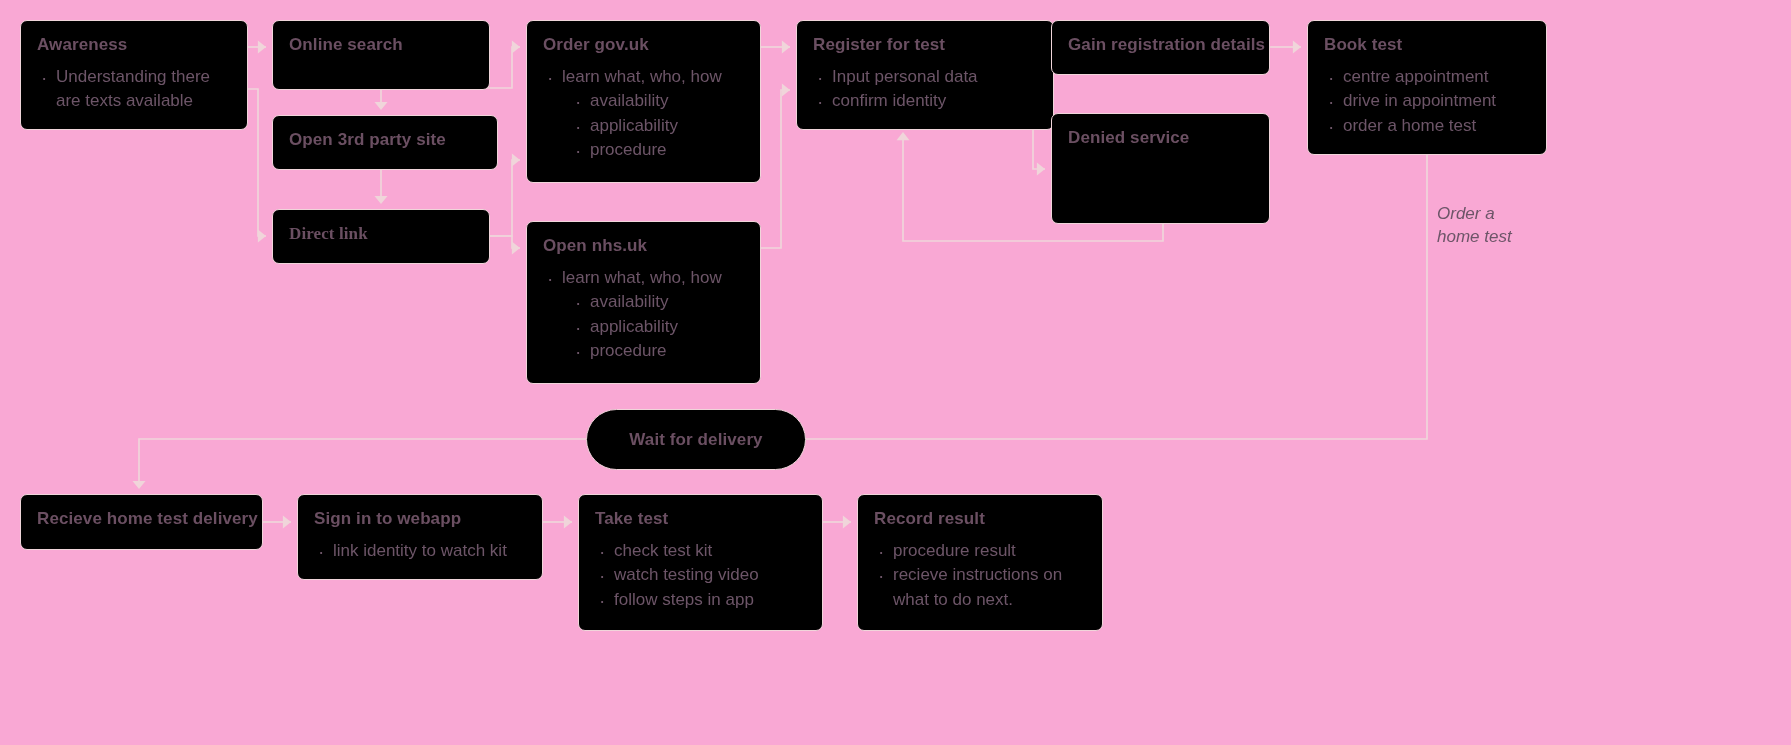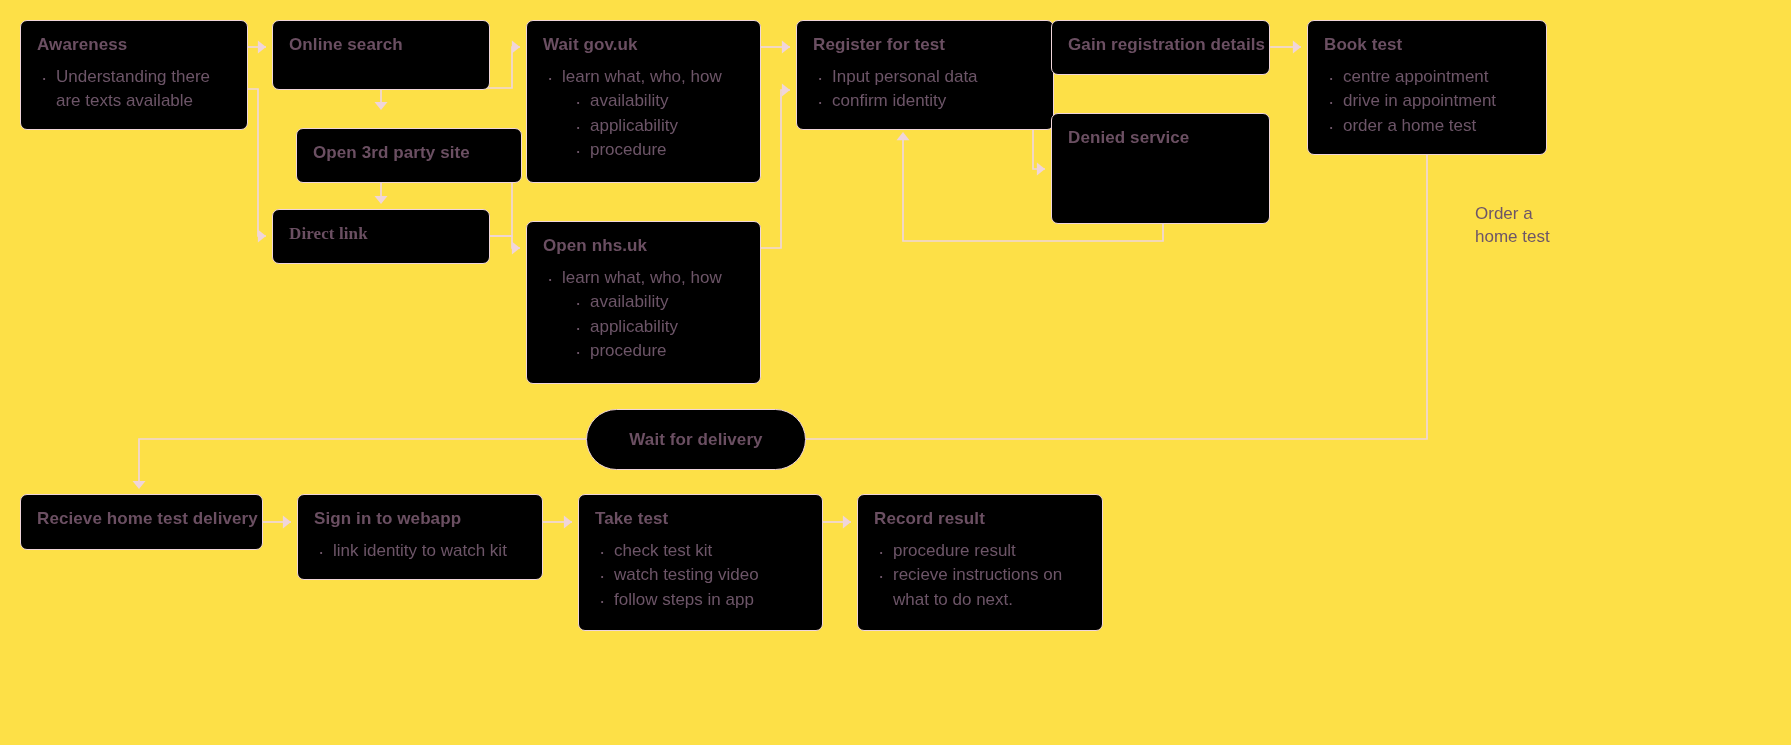--- a/index.html
+++ b/index.html
@@ -11,21 +11,21 @@
   body {
     font-family: "Liberation Sans", sans-serif;
     width: 1791px;
     height: 745px;
     overflow: hidden;
   }
   #diagram-root {
     position: relative;
     width: 1791px;
     height: 745px;
-    background: #fde047;
+    background: #f9a8d4;
   }
   svg.connector-layer {
     position: absolute;
     top: 0;
     left: 0;
     width: 1791px;
     height: 745px;
     pointer-events: none;
   }
   .node {
@@ -145,33 +145,33 @@
             <div class="bullet-item">Understanding there
 are texts available</div>
           </div>
         </div>
       </div>
       <div class="node" style="left: 272px; top: 20px; width: 218px; height: 70px;">
         <div style="padding: 14px 16px 0px;">
           <div class="node-title">Online search</div>
         </div>
       </div>
-      <div class="node" style="left: 272px; top: 128px; width: 226px; height: 55px; margin-left: 24px;">
+      <div class="node" style="left: 272px; top: 115px; width: 226px; height: 55px;">
         <div style="padding: 14px 16px 0px;">
           <div class="node-title">Open 3rd party site</div>
         </div>
       </div>
       <div class="node" style="left: 272px; top: 209px; width: 218px; height: 55px;">
         <div style="padding: 14px 16px 0px; font-family: Liberation Serif, serif;">
           <div class="node-title">Direct link</div>
         </div>
       </div>
       <div class="node" style="left: 526px; top: 20px; width: 235px; height: 163px;">
         <div style="padding: 14px 16px 0px;">
-          <div class="node-title">Wait gov.uk</div>
+          <div class="node-title">Order gov.uk</div>
           <div class="node-body" style="margin-top: 10px;">
             <div class="bullet-item">learn what, who, how</div>
             <div class="bullet-item indent">availability</div>
             <div class="bullet-item indent">applicability</div>
             <div class="bullet-item indent">procedure</div>
           </div>
         </div>
       </div>
       <div class="node" style="left: 526px; top: 221px; width: 235px; height: 163px;">
         <div style="padding: 14px 16px 0px;">
@@ -244,16 +244,16 @@
           <div class="node-title">Record result</div>
           <div class="node-body" style="margin-top: 10px;">
             <div class="bullet-item">procedure result</div>
             <div class="bullet-item">recieve instructions on
 what to do next.</div>
           </div>
         </div>
       </div>
     </div>
   <div id="labels-layer">
-      <div class="edge-label" style="left: 1475px; top: 203px;">Order a
+      <div class="edge-label" style="left: 1437px; top: 203px; font-style: italic;">Order a
 home test</div>
     </div>
 </div>
 
 </body></html>

